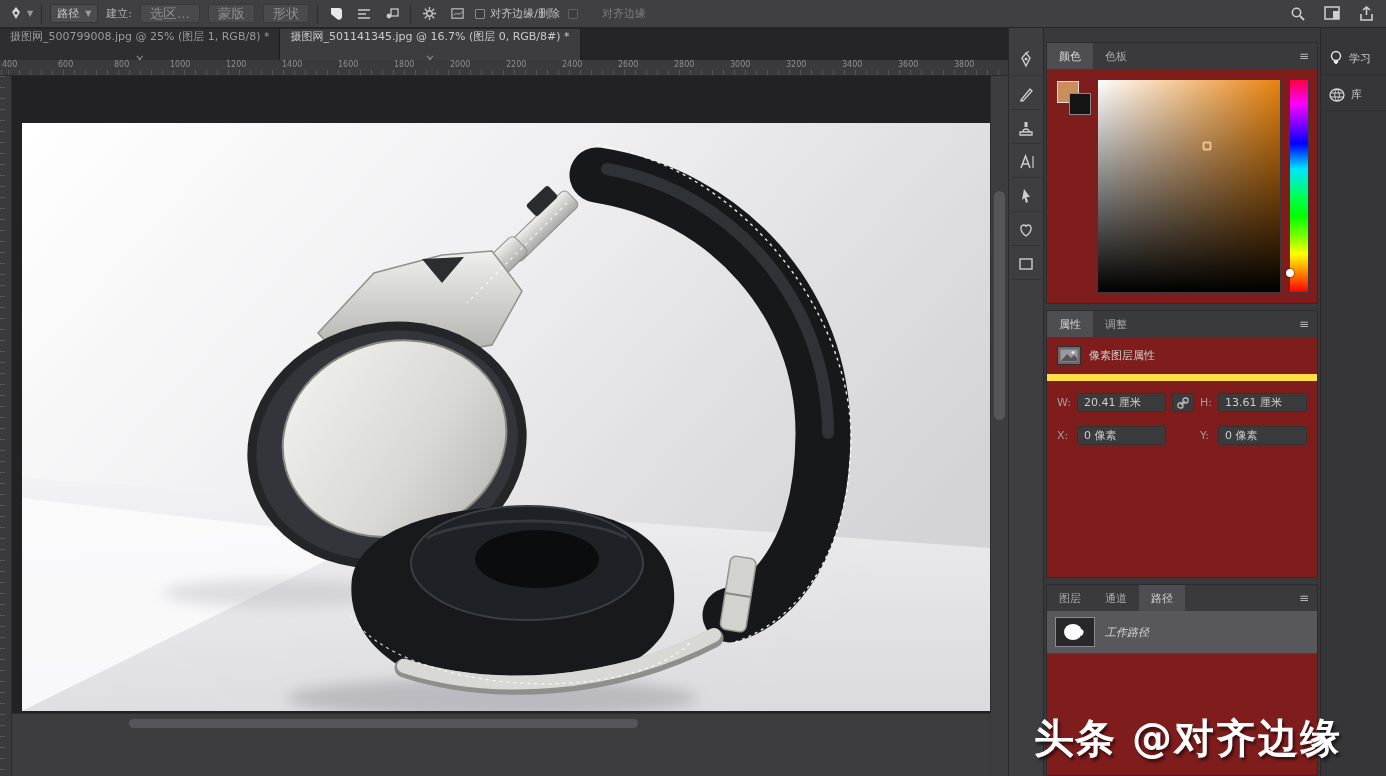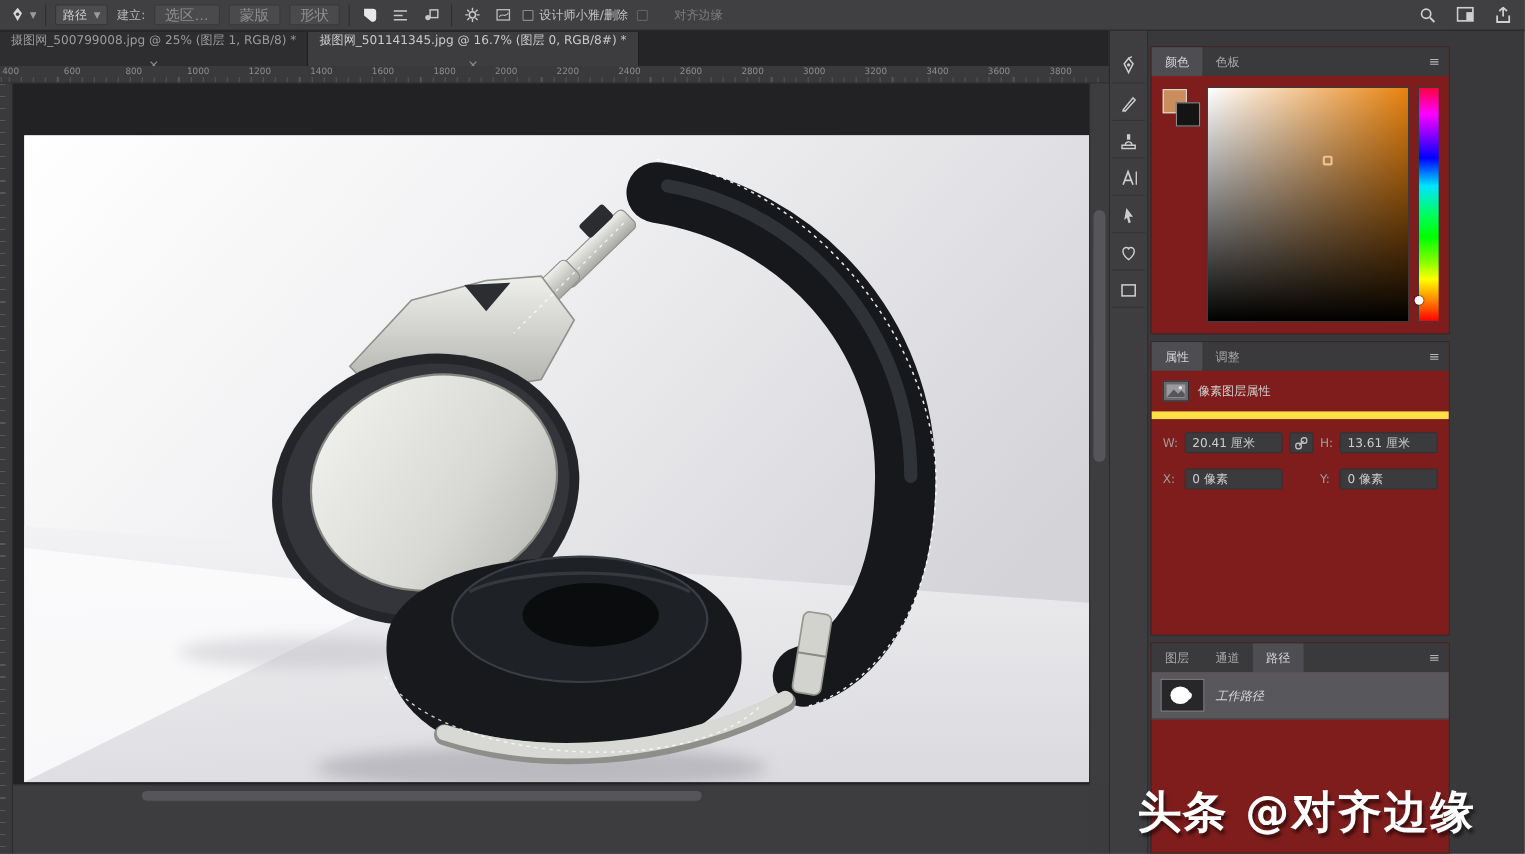--- a/index.html
+++ b/index.html
@@ -157,21 +157,21 @@
         </svg>
     </div>
     <div class="opt-icon">
       <svg class="ico" width="15" height="15" viewBox="0 0 16 16">
           <rect x="2" y="3" width="12" height="10" fill="none" stroke="#b8b8b8" stroke-width="1.3"></rect>
           <path d="M4 10 C7 5 10 12 13 6" stroke="#b8b8b8" fill="none"></path>
         </svg>
     </div>
     <div class="chk-row">
       <span class="checkbox"></span>
-      <span>设计师小雅/删除</span>
+      <span>对齐边缘/删除</span>
     </div>
     <div class="chk-row faded">
       <span class="checkbox"></span>
       <span>对齐边缘</span>
     </div>
 
     <div class="bar-right">
       <div class="opt-icon">
         <svg class="ico" width="16" height="16" viewBox="0 0 16 16">
             <circle cx="6.5" cy="6.5" r="4.2" fill="none" stroke="#cfcfcf" stroke-width="1.5"></circle>
@@ -429,19 +429,35 @@
             <svg class="ico" width="34" height="24" viewBox="0 0 34 24">
                 <ellipse cx="15" cy="12" rx="9" ry="8" fill="#ffffff"></ellipse>
                 <path d="M22 10 C26 8 27 14 23 16" fill="#ffffff"></path>
               </svg>
           </div>
           <span class="path-name">工作路径</span>
         </div>
       </div>
     </div>
 
+    <div class="right-rail">
+      <div class="rail-item">
+        <svg class="ico" width="14" height="16" viewBox="0 0 14 16">
+            <circle cx="7" cy="6" r="4.5" fill="none" stroke="#e6e6e6" stroke-width="1.4"></circle>
+            <path d="M5.5 10.5 h3 v2 h-3 Z M6 13.5 h2" stroke="#e6e6e6" stroke-width="1.2" fill="#e6e6e6"></path>
+          </svg>
+        <span class="lbl">学习</span>
+      </div>
+      <div class="rail-item">
+        <svg class="ico" width="16" height="14" viewBox="0 0 16 14">
+            <ellipse cx="8" cy="7" rx="7" ry="6" fill="none" stroke="#d8d8d8" stroke-width="1.3"></ellipse>
+            <path d="M1.5 5 H14.5 M1.5 9 H14.5 M8 1 C5 4 5 10 8 13 M8 1 C11 4 11 10 8 13" stroke="#d8d8d8" stroke-width="1" fill="none"></path>
+          </svg>
+        <span class="lbl">库</span>
+      </div>
+    </div>
   </div>
 
   <div class="watermark">
     <span class="brand">头条</span>
     <span>@对齐边缘</span>
   </div>
 </div>
 
 </body></html>

